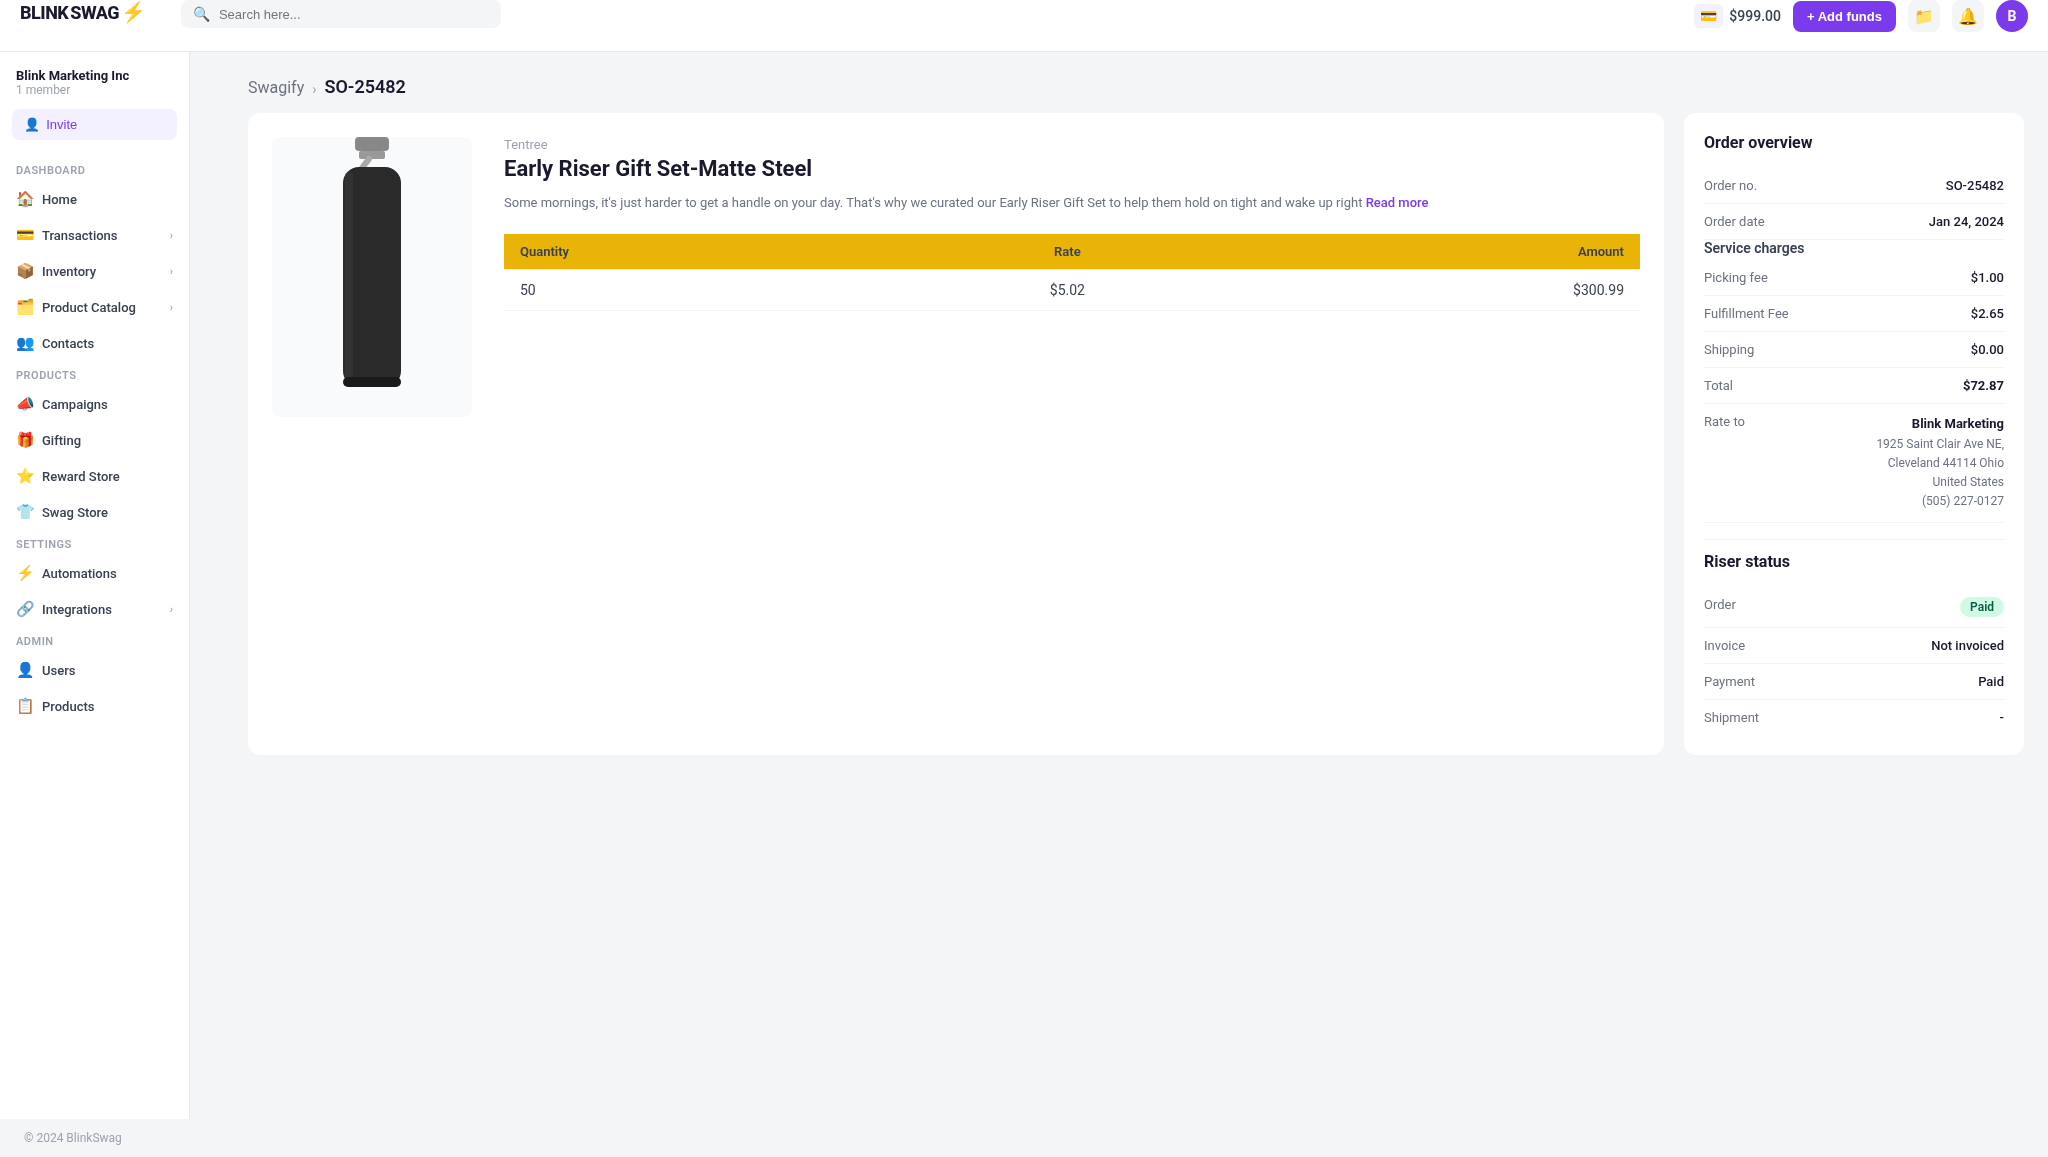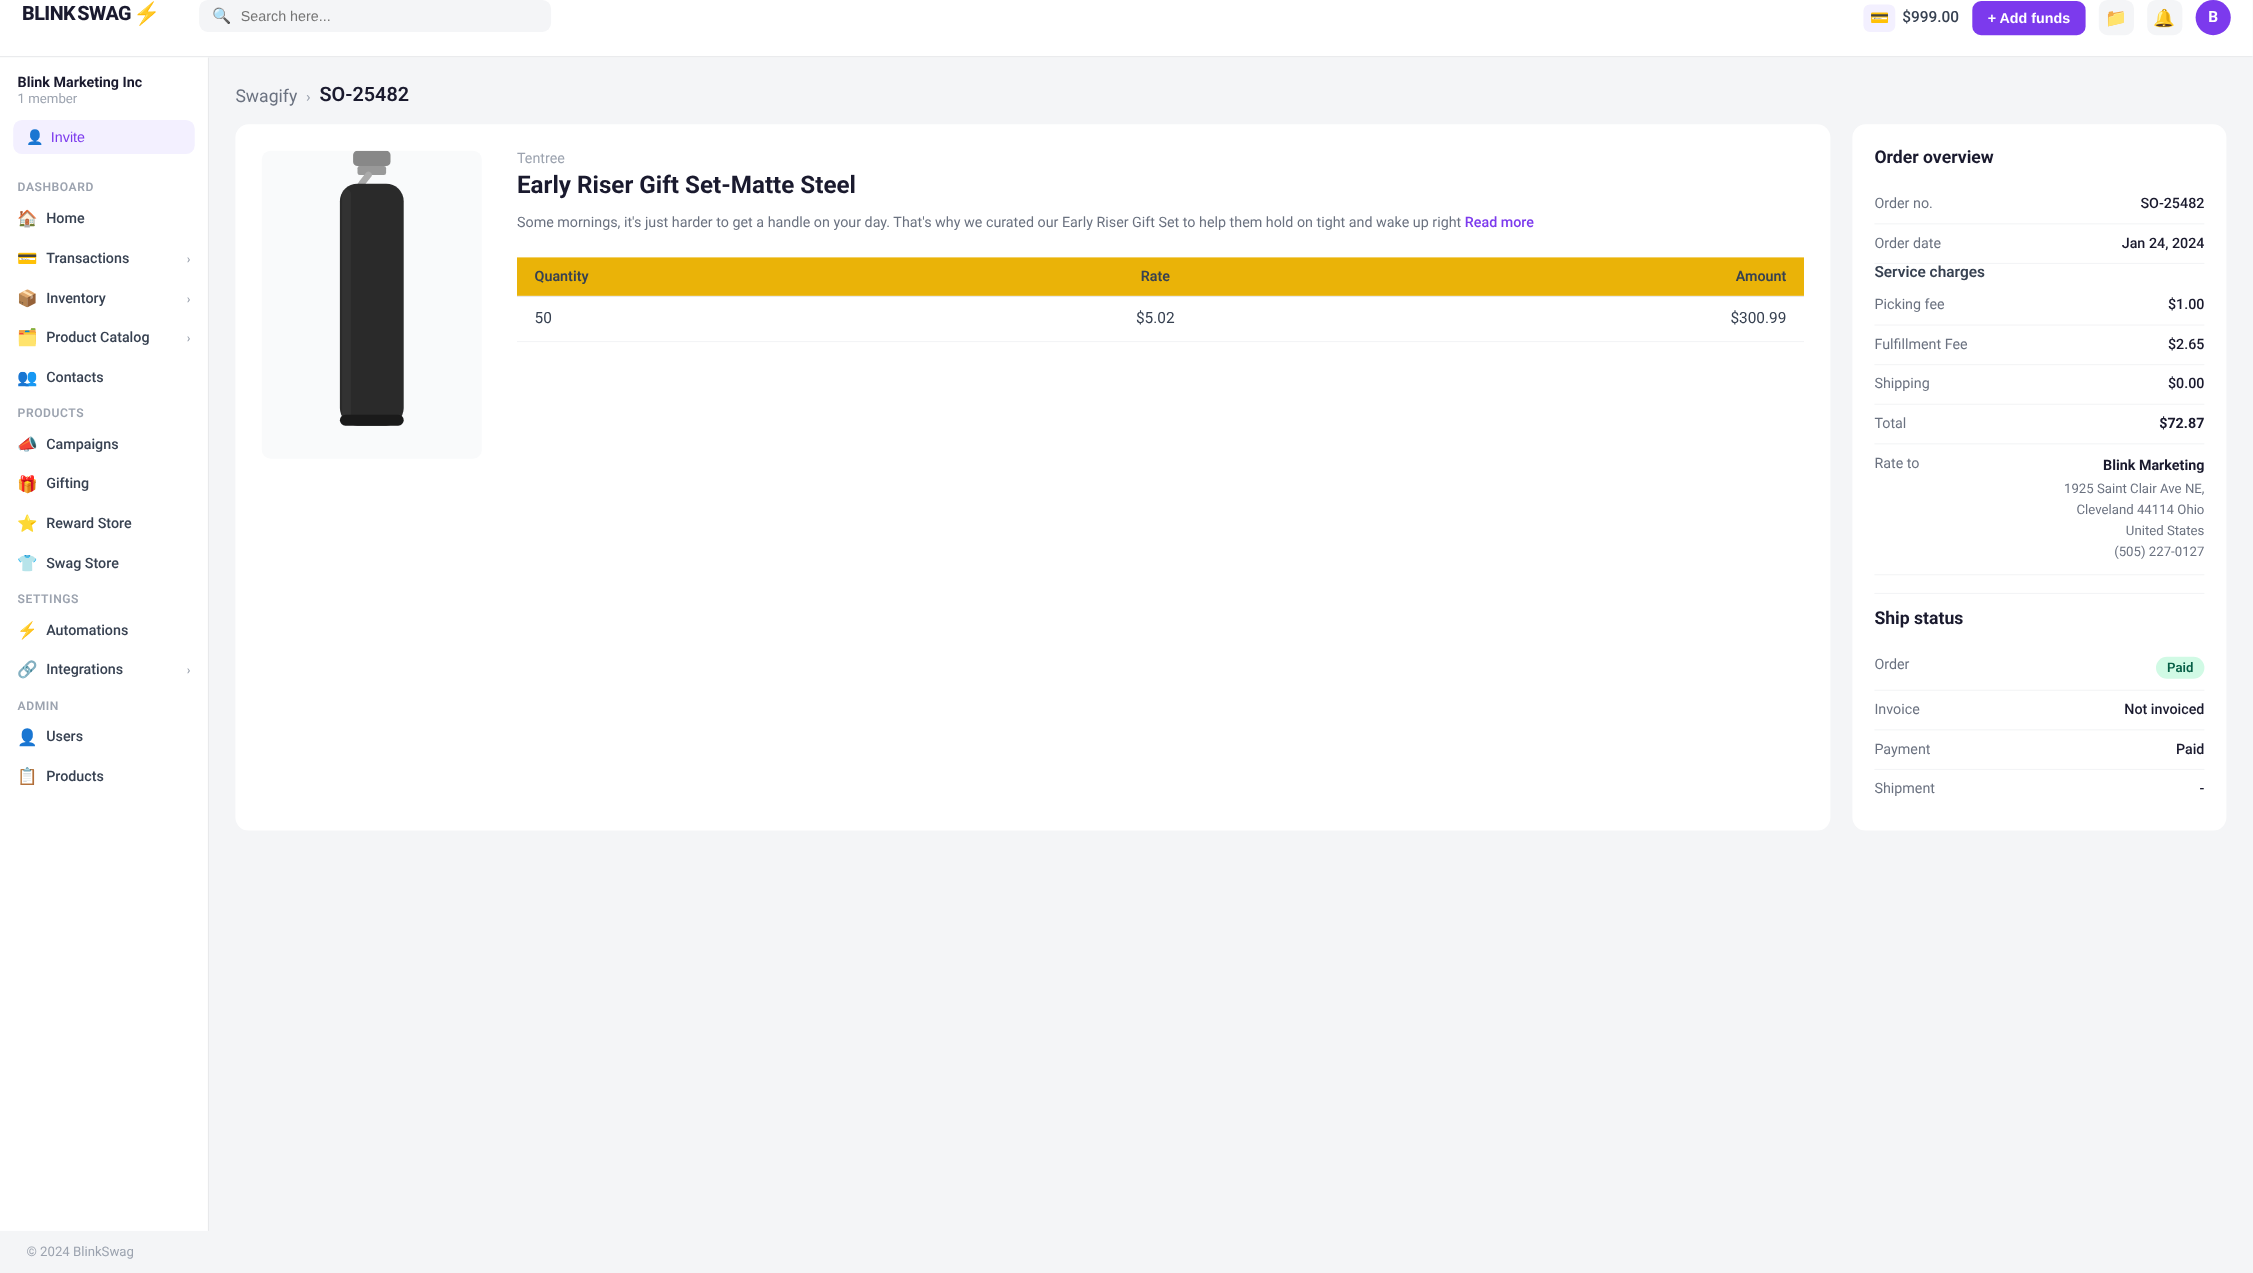--- a/index.html
+++ b/index.html
@@ -14,21 +14,21 @@
     .search-bar { display: flex; align-items: center; gap: 8px; background: #f4f5f7; border-radius: 8px; padding: 6px 12px; flex: 1; max-width: 320px; margin-left: 20px; }
     .search-bar input { border: none; background: transparent; outline: none; font-size: 13px; color: #8b5cf6; width: 100%; }
     .topnav-right { margin-left: auto; display: flex; align-items: center; gap: 12px; }
     .wallet { display: flex; align-items: center; gap: 6px; font-size: 14px; font-weight: 500; color: #374151; }
     .wallet-icon { background: #f3f0ff; border-radius: 6px; padding: 4px 6px; color: #7c3aed; font-size: 14px; }
     .add-funds-btn { background: #7c3aed; color: #fff; border: none; border-radius: 8px; padding: 8px 14px; font-size: 13px; font-weight: 600; cursor: pointer; display: flex; align-items: center; gap: 4px; }
     .topnav-icon { width: 32px; height: 32px; border-radius: 8px; background: #f4f5f7; display: flex; align-items: center; justify-content: center; cursor: pointer; color: #6b7280; font-size: 16px; }
     .avatar { width: 32px; height: 32px; border-radius: 50%; background: #7c3aed; display: flex; align-items: center; justify-content: center; color: #fff; font-weight: 700; font-size: 14px; }
 
     
-    .layout { display: flex; flex: 1; overflow: hidden; }
+    .layout { display: flex; flex: 1; overflow: hidden; gap: 34px; }
 
     
     .sidebar { width: 190px; background: #fff; border-right: 1px solid #e8e9eb; display: flex; flex-direction: column; padding: 12px 0; overflow-y: auto; flex-shrink: 0; }
     .org-info { padding: 4px 16px 12px; }
     .org-name { font-weight: 700; font-size: 13px; color: #1a1a2e; }
     .org-members { font-size: 12px; color: #9ca3af; }
     .invite-btn { margin: 0 12px 16px; background: #f3f0ff; border: none; border-radius: 8px; padding: 8px 12px; color: #7c3aed; font-size: 13px; font-weight: 500; cursor: pointer; display: flex; align-items: center; gap: 6px; width: calc(100% - 24px); }
     .sidebar-section-label { padding: 8px 16px 4px; font-size: 11px; font-weight: 600; color: #9ca3af; letter-spacing: 0.5px; text-transform: uppercase; }
     .sidebar-item { display: flex; align-items: center; gap: 8px; padding: 9px 16px; color: #374151; cursor: pointer; border-radius: 0; font-size: 13px; font-weight: 500; transition: background 0.15s; }
     .sidebar-item .icon { font-size: 15px; width: 18px; text-align: center; }
@@ -273,21 +273,21 @@
 
         <div class="overview-row" style="align-items:flex-start;">
           <span class="overview-label">Rate to</span>
           <div class="ship-address">
             <div class="ship-name">Blink Marketing</div>
             <div style="font-size:12px; color:#6b7280;">1925 Saint Clair Ave NE,<br>Cleveland 44114 Ohio<br>United States<br>(505) 227-0127</div>
           </div>
         </div>
 
         <div class="order-status-section">
-          <div class="section-title">Ship status</div>
+          <div class="section-title">Riser status</div>
           <div class="overview-row">
             <span class="overview-label">Order</span>
             <span class="status-badge-paid">Paid</span>
           </div>
           <div class="overview-row">
             <span class="overview-label">Invoice</span>
             <span class="overview-value">Not invoiced</span>
           </div>
           <div class="overview-row">
             <span class="overview-label">Payment</span>

